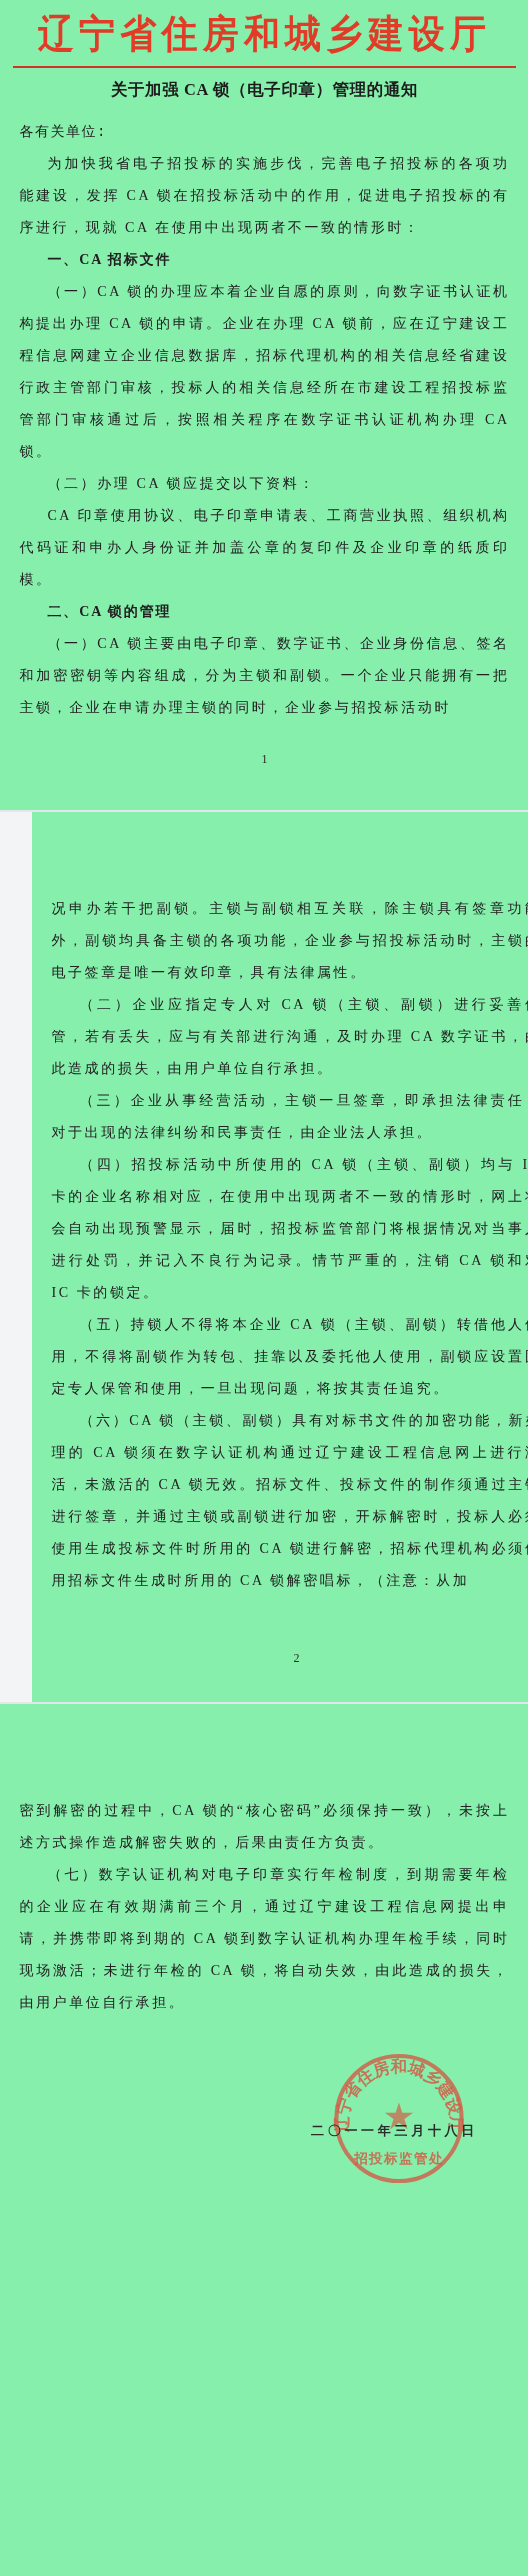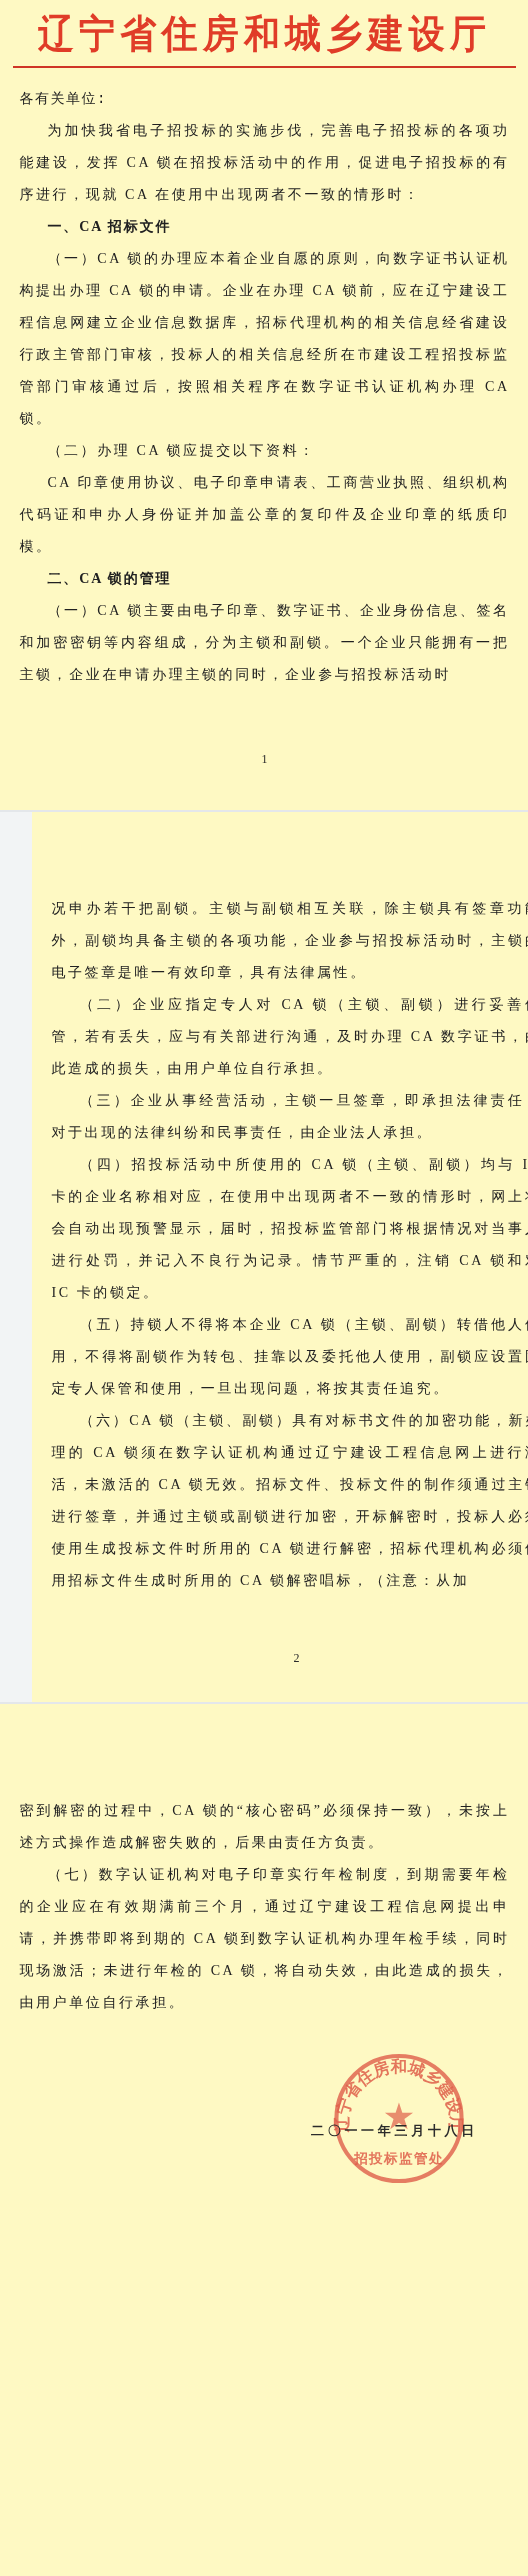--- a/index.html
+++ b/index.html
@@ -11,21 +11,21 @@
   #doc {
     position: relative;
     width: 529px;
     height: 2576px;
     overflow: hidden;
     background: #f2f4f5;
   }
   .page {
     position: relative;
     width: 529px;
-    background: #fef9c3;
+    background: #86efac;
     box-sizing: border-box;
     overflow: hidden;
   }
   .page-gap {
     width: 529px; height: 2.2px;
     background: #e4e7ea;
   }
   #page1 { height: 810px; padding-top: 12px; }
   #page2 { height: 890px; margin-left: 32px; }
   #page3 { height: 976px; }
@@ -108,20 +108,21 @@
   }
 </style>
 </head>
 <body>
 
 <div id="doc">
 
   <section class="page" id="page1">
     <div class="agency">辽宁省住房和城乡建设厅</div>
     <div class="red-rule"></div>
+    <div class="doc-title">关于加强 CA 锁（电子印章）管理的通知</div>
     <div class="salutation">各有关单位:</div>
     <div class="blocks">
         <p class="blk para">为加快我省电子招投标的实施步伐，完善电子招投标的各项功能建设，发挥 CA 锁在招投标活动中的作用，促进电子招投标的有序进行，现就 CA 在使用中出现两者不一致的情形时：</p>
         <p class="blk head">一、CA 招标文件</p>
         <p class="blk para">（一）CA 锁的办理应本着企业自愿的原则，向数字证书认证机构提出办理 CA 锁的申请。企业在办理 CA 锁前，应在辽宁建设工程信息网建立企业信息数据库，招标代理机构的相关信息经省建设行政主管部门审核，投标人的相关信息经所在市建设工程招投标监管部门审核通过后，按照相关程序在数字证书认证机构办理 CA 锁。</p>
         <p class="blk para">（二）办理 CA 锁应提交以下资料：</p>
         <p class="blk para">CA 印章使用协议、电子印章申请表、工商营业执照、组织机构代码证和申办人身份证并加盖公章的复印件及企业印章的纸质印模。</p>
         <p class="blk head">二、CA 锁的管理</p>
         <p class="blk para">（一）CA 锁主要由电子印章、数字证书、企业身份信息、签名和加密密钥等内容组成，分为主锁和副锁。一个企业只能拥有一把主锁，企业在申请办理主锁的同时，企业参与招投标活动时</p>
       </div>

